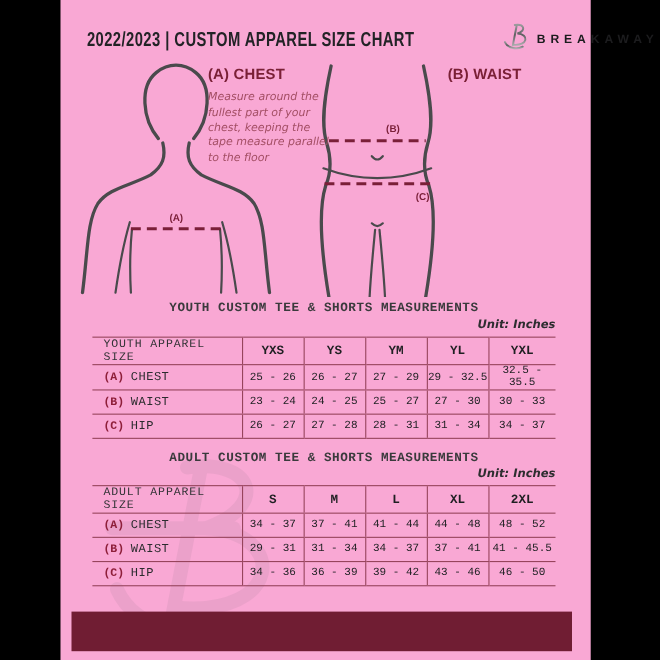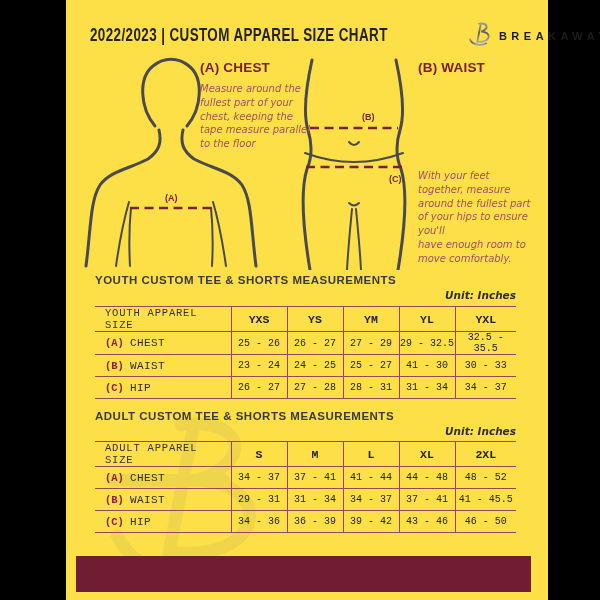--- a/index.html
+++ b/index.html
@@ -5,23 +5,23 @@
   * { margin: 0; padding: 0; box-sizing: border-box; }
   html, body { width: 600px; height: 600px; }
   body {
     background: #000;
     font-family: "Liberation Sans", sans-serif;
     position: relative;
     overflow: hidden;
   }
   .content {
     position: absolute;
-    left: 66px; top: 0;
+    left: 55px; top: 0;
     width: 482px; height: 600px;
-    background: #fde047;
+    background: #f9a8d4;
   }
   
   .header-row {
     position: absolute;
     left: 24px; right: 26px; top: 22px;
     height: 28px;
     display: flex; align-items: center; justify-content: space-between;
   }
   .doc-title {
     display: inline-block;
@@ -50,22 +50,22 @@
   }
   .measure-desc {
     margin-top: 7px;
     font-family: "DejaVu Sans", sans-serif;
     font-style: italic;
     font-size: 10px; line-height: 1.38; color: #a34e64;
     white-space: pre-line;
   }
   
   .section-title {
-    position: absolute; width: 421px; left: 29px; 
-    font-weight: 700; font-size: 11.5px; letter-spacing: 0.5px; color: #3a3a3c;
+    position: absolute; width: 421px; left: 29px; text-align: center;
+    font-weight: 700; font-size: 11.5px; letter-spacing: 0.5px; color: #3a3a3c; font-family: Liberation Mono, monospace;
   }
   .section-unit {
     position: absolute; width: 421px; left: 29px; text-align: right;
     font-family: "DejaVu Sans", sans-serif;
     font-style: italic; font-weight: 700; font-size: 10.5px; color: #2e2e30;
   }
   table.size-table {
     position: absolute; left: 29px;
     width: 421px; border-collapse: collapse; table-layout: fixed; font-family: Liberation Mono, monospace;
   }
@@ -164,27 +164,20 @@
 to the floor</div>
   </div>
 
   <div class="measure-block" style="left:352px; top:60px; width:128px;">
     <div class="measure-heading">
       <span>(B)</span> <span>WAIST</span>
     </div>
   </div>
 
   <div class="measure-block" style="left:352px; top:162px; width:132px;">
-    <div class="measure-desc">With your feet
-together, measure
-around the fullest part
-of your hips to ensure
-you'll
-have enough room to
-move comfortably.</div>
   </div>
 
   <div class="watermark">
     <svg width="170" height="187" viewBox="0 0 40 44">
       <g fill="none" stroke="#5a5a60" stroke-width="3" stroke-linecap="round">
         <path d="M 20 4 C 34 2 38 12 24 17 C 42 18 40 36 18 34"></path>
         <path d="M 23 4 L 17 35"></path>
         <path d="M 4 17 L 30 17"></path>
         <path d="M 5 30 C 9 39 22 42 32 37"></path>
       </g>
@@ -219,21 +212,21 @@
         <td class="vline">26 - 27</td>
         <td class="vline">27 - 29</td>
         <td class="vline">29 - 32.5</td>
         <td class="vline">32.5 - 35.5</td>
       </tr>
       <tr>
         <td class="col-label"><span class="row-key">(B)</span> <span class="row-label">WAIST</span></td>
         <td class="vline">23 - 24</td>
         <td class="vline">24 - 25</td>
         <td class="vline">25 - 27</td>
-        <td class="vline">41 - 30</td>
+        <td class="vline">27 - 30</td>
         <td class="vline">30 - 33</td>
       </tr>
       <tr>
         <td class="col-label"><span class="row-key">(C)</span> <span class="row-label">HIP</span></td>
         <td class="vline">26 - 27</td>
         <td class="vline">27 - 28</td>
         <td class="vline">28 - 31</td>
         <td class="vline">31 - 34</td>
         <td class="vline">34 - 37</td>
       </tr>

